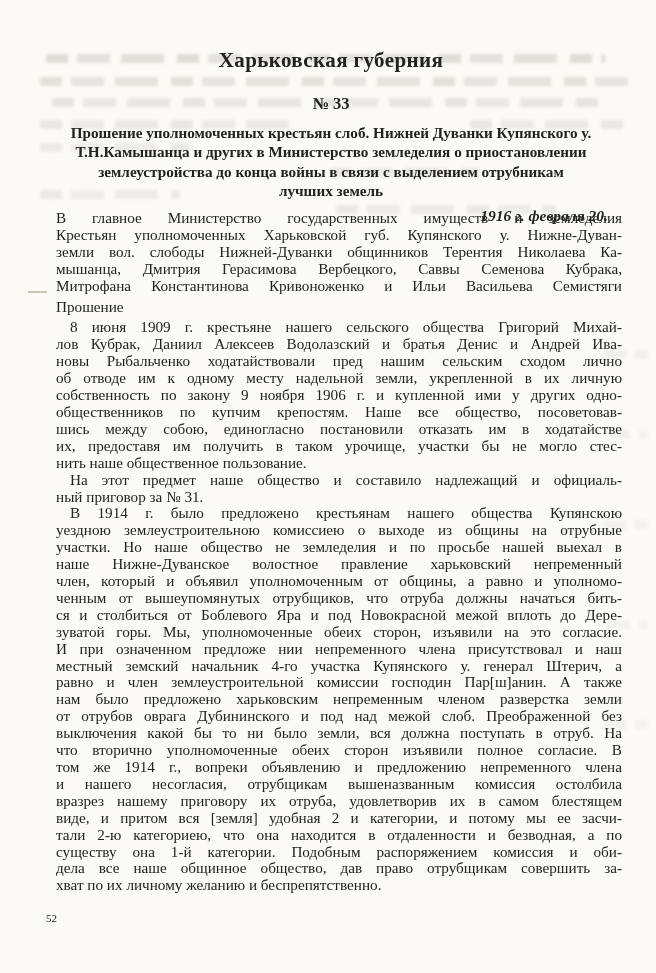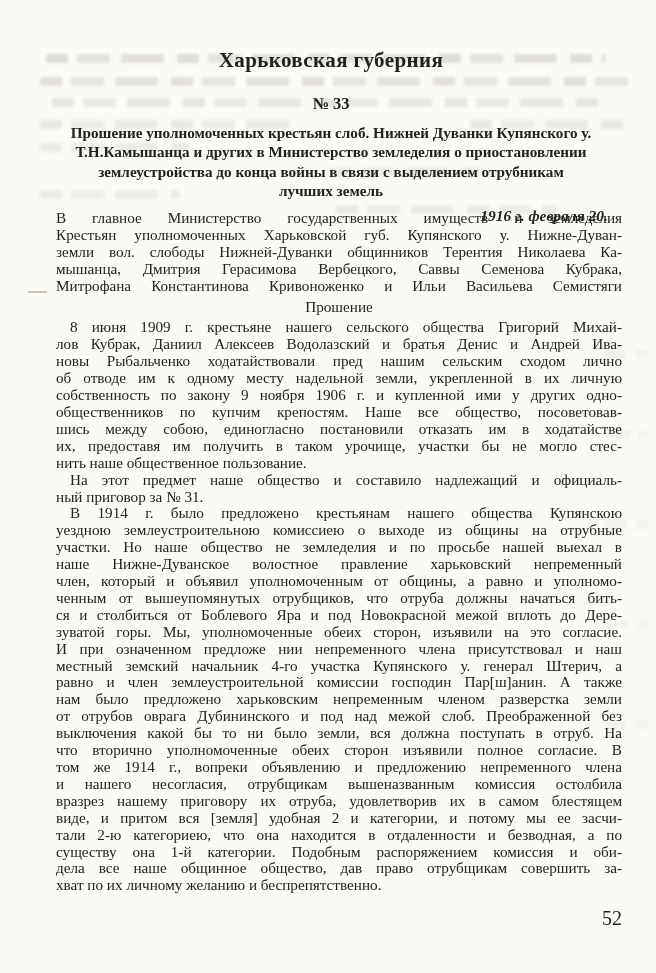--- a/index.html
+++ b/index.html
@@ -42,23 +42,23 @@
     font-size:15.5px; padding-right:6px;
   }
 
   .body-block {
     position:absolute; left:56px; top:210px; width:566px;
     font-size:15.2px; line-height:16.9px;
   }
   .line  { text-align:justify; text-align-last:justify; }
   .line.last  { text-align-last:left; }
   .line.first { text-indent:14px; }
-  .section-heading { text-align:center; margin:4px 0 4px 0; }
+  .section-heading { margin:4px 0 4px 0; }
   .para { margin:0; }
-  .page-number { margin-top:16px; margin-left:-10px; font-size:20px; text-align:right; }
+  .page-number { margin-top:16px; margin-left:-10px; font-size:11px; text-align:left; }
 </style>
 </head>
 <body>
 
 <div class="page">
 
   <div class="ghost" style="left:46px;top:54px;width:560px;"></div>
   <div class="ghost" style="left:40px;top:77px;width:588px;opacity:.36;"></div>
   <div class="ghost" style="left:52px;top:98px;width:548px;opacity:.30;"></div>
   <div class="ghost" style="left:40px;top:120px;width:250px;opacity:.26;"></div>

